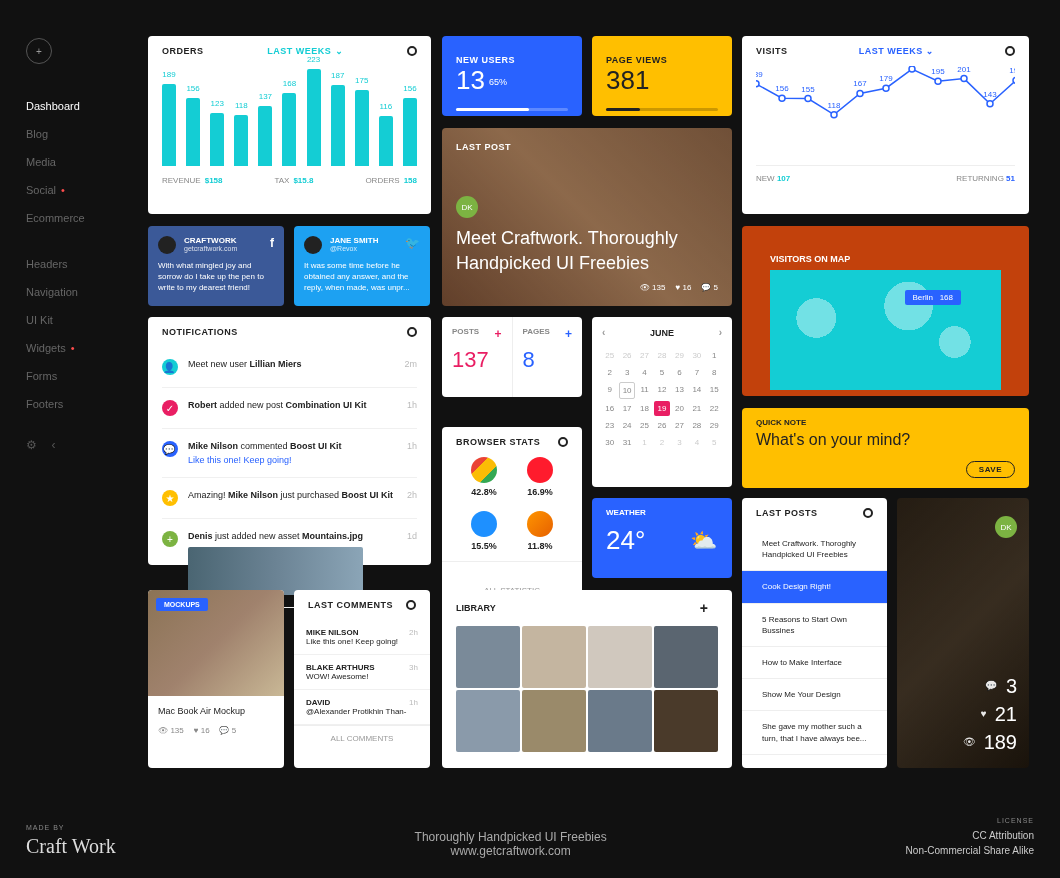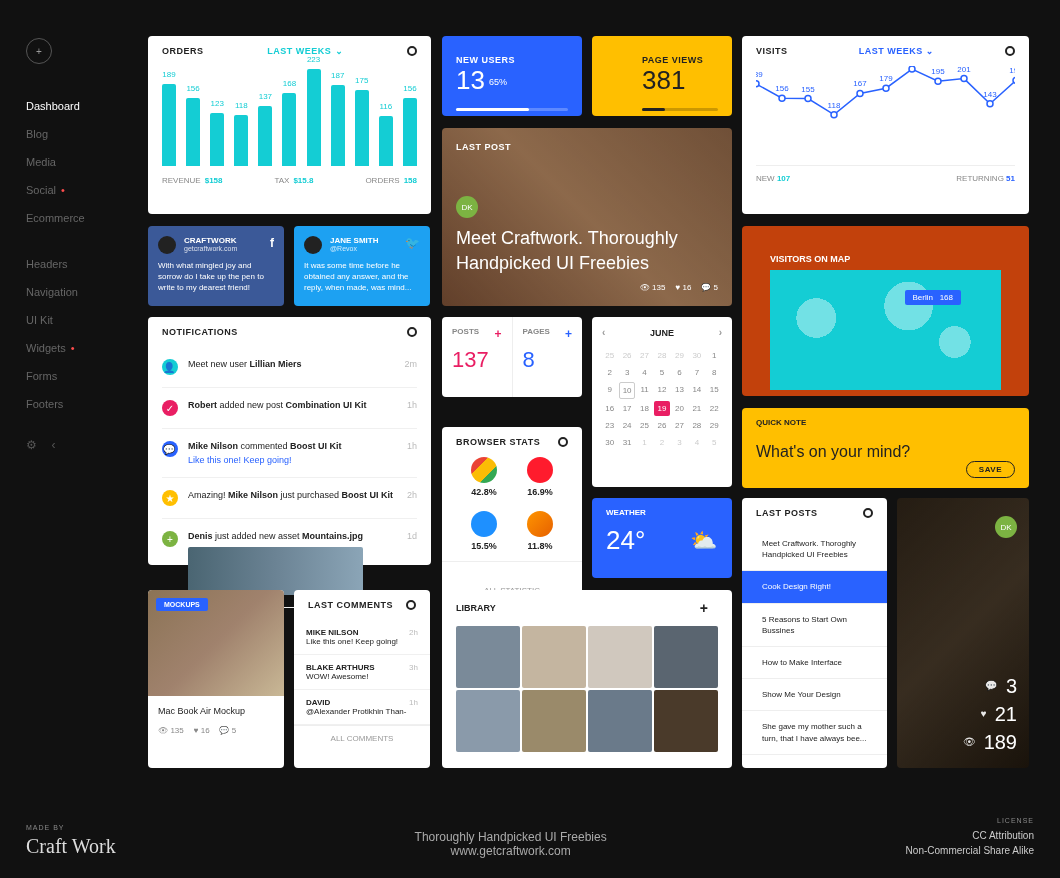--- a/index.html
+++ b/index.html
@@ -31,21 +31,21 @@
 .stat { color:#fff; padding:19px 14px; }
 .stat .val { font-size:26px; font-weight:300; }
 .stat .pct { font-size:9px; vertical-align:super; margin-left:4px; }
 .stat .hd { display:flex; justify-content:space-between; align-items:center; }
 .stat .hd .ttl { font-size:9px; font-weight:700; letter-spacing:.5px; }
 .stat .bar { height:3px; background:rgba(255,255,255,.25); margin-top:12px; border-radius:2px; }
 .stat .bar div { height:100%; background:#fff; border-radius:2px; }
 
 .newusers { left:442px; top:36px; width:140px; height:80px; background:#2962ff; border-radius:4px; position:absolute; }
 .pageviews { left:592px; top:36px; width:140px; height:80px; background:#ffbf00; border-radius:4px; position:absolute; }
-.pageviews .stat { color:#222;margin-left:36px; }
+.pageviews .stat { color:#222; }
 .pageviews .bar { background:rgba(0,0,0,.2); }
 .pageviews .bar div { background:#222; }
 .pageviews .dot-icon { border-color:#222 !important; }
 
 .visits { left:742px; top:36px; width:287px; height:178px; }
 .line-chart { position:relative; height:100px; margin:0 14px; background:linear-gradient(to top,#eee 0,#eee 1px,transparent 1px); }
 .line-chart svg { width:100%; height:100%; }
 .visits-foot { display:flex; justify-content:space-between; padding:8px 14px; font-size:8px; color:#888; text-transform:uppercase; }
 .visits-foot b.cy { color:#14cdd4; }
 .visits-foot b.bl { color:#2962ff; }
@@ -102,21 +102,21 @@
 .browser-grid .lbl { font-size:9px; font-weight:700; }
 .browser .foot { text-align:center; font-size:8px; color:#999; padding:24px; border-top:1px solid #eee; cursor:pointer; }
 
 .weather { left:592px; top:498px; width:140px; height:80px; background:#2962ff; border-radius:4px; position:absolute; color:#fff; padding:10px 14px; }
 .weather .hd3 { font-size:8px; font-weight:700; display:flex; justify-content:space-between; }
 .weather .temp { font-size:26px; font-weight:300; margin-top:8px; display:flex; align-items:center; justify-content:space-between; }
 .weather .sun { font-size:22px; }
 
 .quicknote { left:742px; top:408px; width:287px; height:80px; background:#ffbf00; border-radius:4px; position:absolute; padding:10px 14px; }
 .quicknote .hd3 { font-size:8px; font-weight:700; display:flex; justify-content:space-between; }
-.quicknote .ph { font-size:16px; font-weight:300; color:#222; margin-top:16px; }
+.quicknote .ph { font-size:16px; font-weight:300; color:#222; margin-top:4px; }
 .quicknote .save { position:absolute; right:14px; bottom:10px; border:1px solid #222; border-radius:12px; padding:3px 12px; font-size:8px; font-weight:700; cursor:pointer; letter-spacing:.5px; }
 
 .lastposts { left:742px; top:498px; width:145px; height:270px; }
 .lp-item { padding:10px 20px; font-size:8px; border-bottom:1px solid #eee; cursor:pointer; line-height:1.4; }
 .lp-item.sel { background:#2962ff; color:#fff; }
 
 .coffee { left:897px; top:498px; width:132px; height:270px; border-radius:4px; position:absolute; background:linear-gradient(rgba(0,0,0,.4),rgba(0,0,0,.4)),linear-gradient(135deg,#3d2f1f,#5c4a35,#2a1f12); color:#fff; padding:12px; display:flex; flex-direction:column; }
 .coffee .ava { width:22px; height:22px; background:#7cb342; border-radius:50%; display:flex; align-items:center; justify-content:center; font-size:8px; margin-left:auto; }
 .coffee .stats { margin-top:auto; text-align:right; font-size:20px; font-weight:300; line-height:1.4; }
 .coffee .stats .row { display:flex; justify-content:flex-end; align-items:center; gap:8px; }
@@ -303,21 +303,21 @@
   </div>
   <div class="social tw">
     <div class="top">
         <div class="ava"></div>
         <div class="meta">
           <div class="nm">JANE SMITH</div>
           <div class="sub">@Revox</div>
         </div>
         <div class="ic">🐦</div>
       </div>
-    <p>It was some time before he obtained any answer, and the reply, when made, was mind...</p>
+    <p>It was some time before he obtained any answer, and the reply, when made, was unpr...</p>
   </div>
 
   <div class="lastpost">
     <div class="hd">
         <span>LAST POST</span>
         <span class="dot-icon white"></span>
       </div>
     <div class="body">
       <div class="ava">DK</div>
       <h3>Meet Craftwork. Thoroughly Handpicked UI Freebies</h3>

